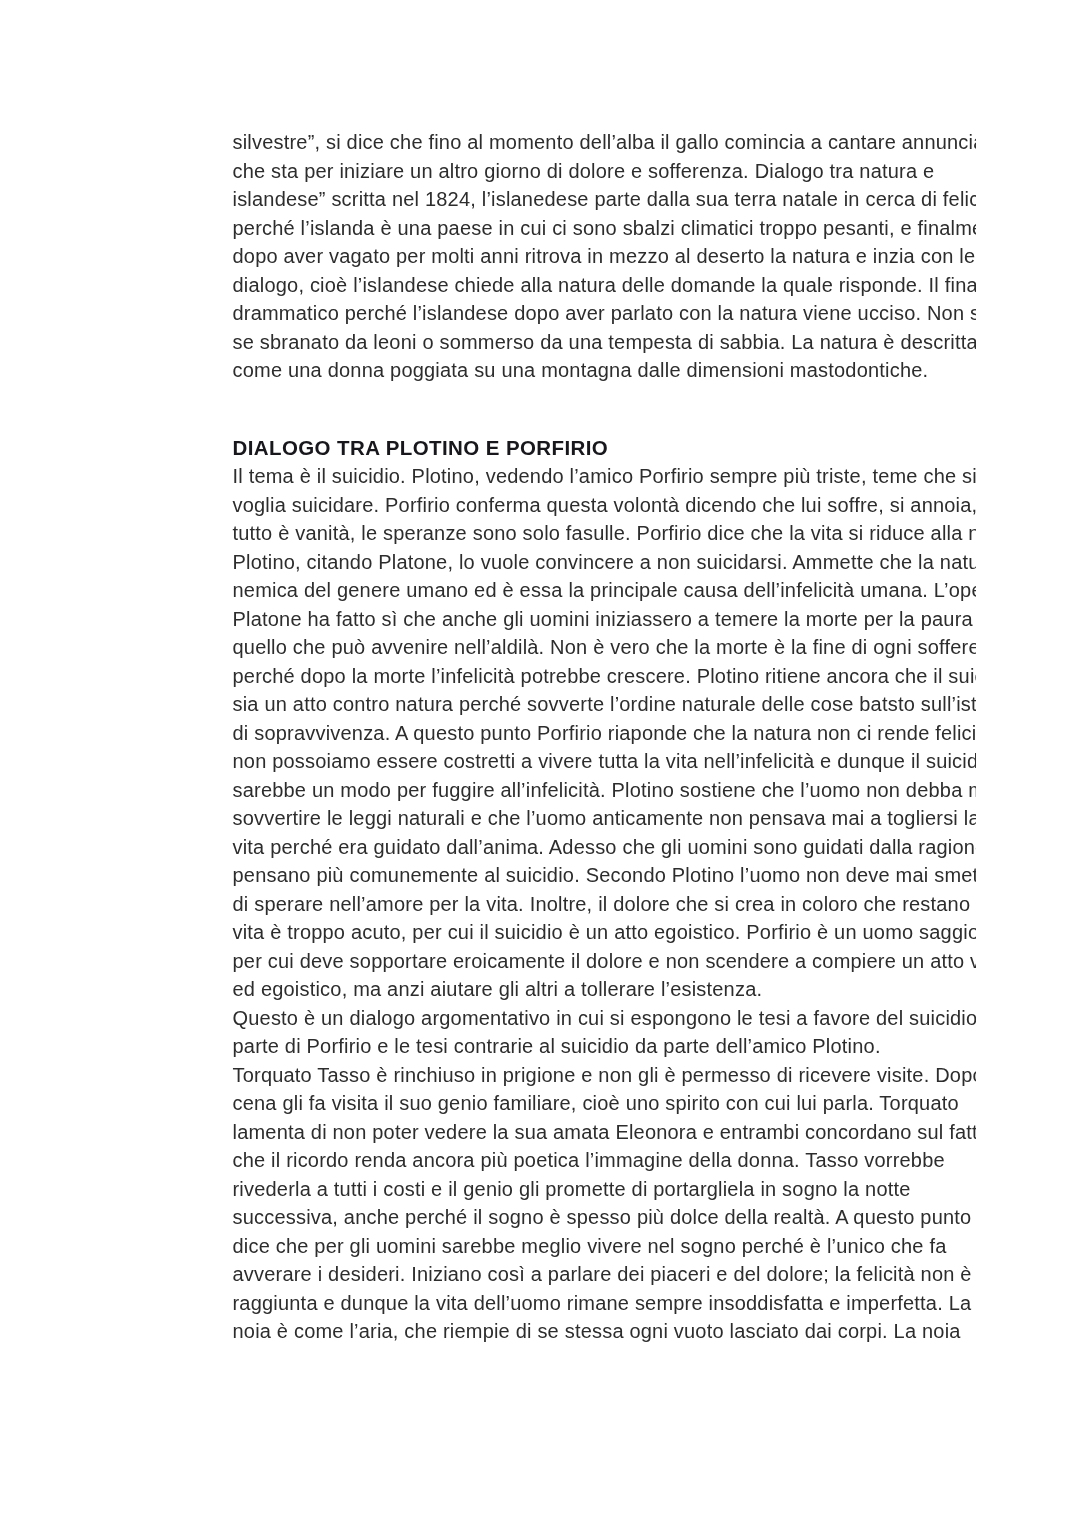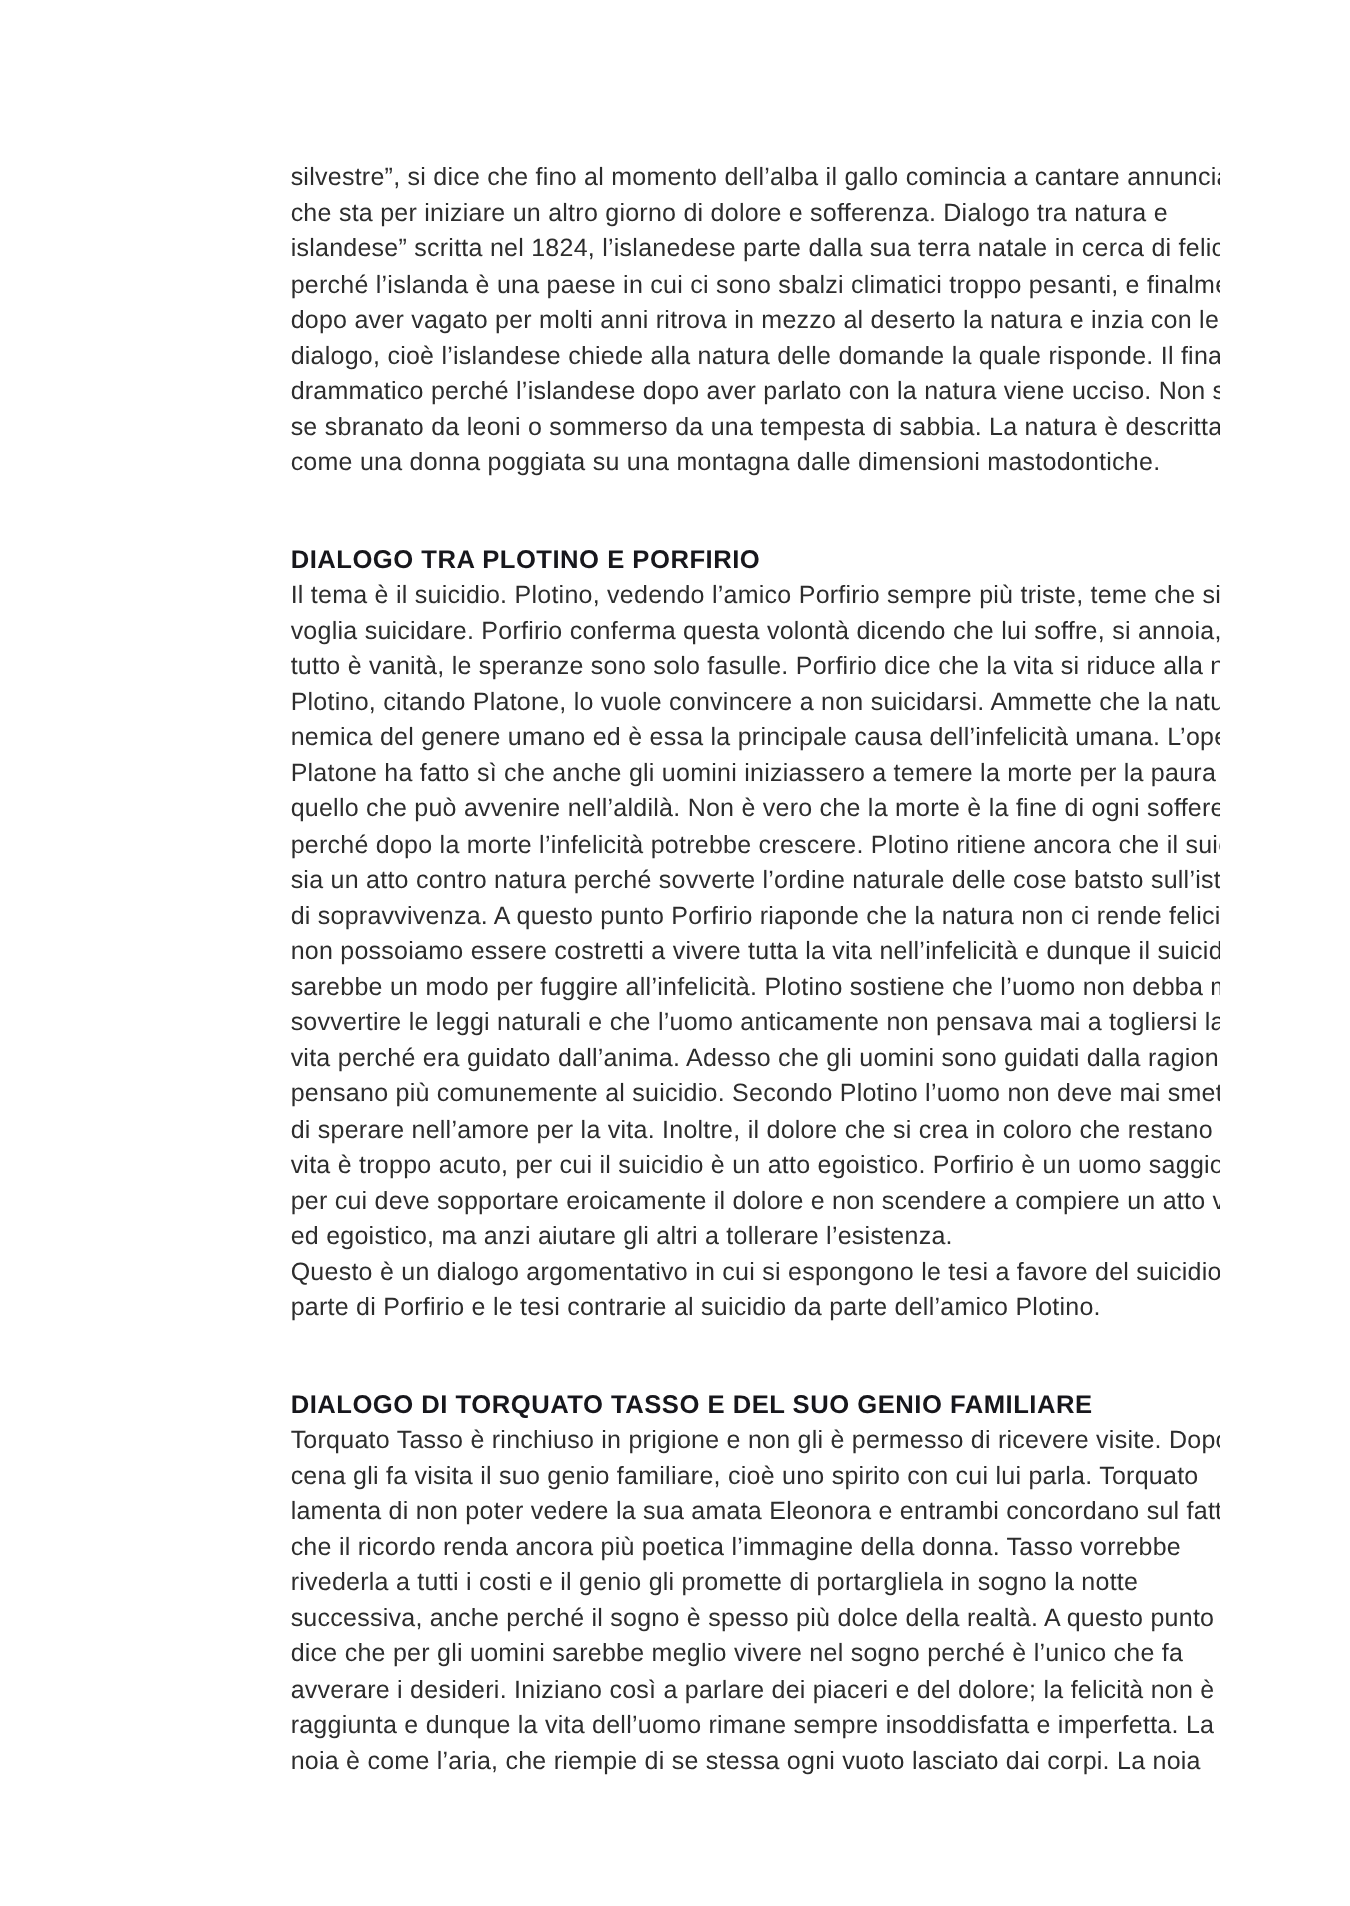--- a/index.html
+++ b/index.html
@@ -75,21 +75,20 @@
 sovvertire le leggi naturali e che l’uomo anticamente non pensava mai a togliersi la
 vita perché era guidato dall’anima. Adesso che gli uomini sono guidati dalla ragione
 pensano più comunemente al suicidio. Secondo Plotino l’uomo non deve mai smettere
 di sperare nell’amore per la vita. Inoltre, il dolore che si crea in coloro che restano in
 vita è troppo acuto, per cui il suicidio è un atto egoistico. Porfirio è un uomo saggio
 per cui deve sopportare eroicamente il dolore e non scendere a compiere un atto vile
 ed egoistico, ma anzi aiutare gli altri a tollerare l’esistenza.
 Questo è un dialogo argomentativo in cui si espongono le tesi a favore del suicidio da
 parte di Porfirio e le tesi contrarie al suicidio da parte dell’amico Plotino.</p>
 
-    <h2 class="section-heading">DIALOGO DI TORQUATO TASSO E DEL SUO GENIO FAMILIARE</h2>
 
     <p class="body-text">Torquato Tasso è rinchiuso in prigione e non gli è permesso di ricevere visite. Dopo
 cena gli fa visita il suo genio familiare, cioè uno spirito con cui lui parla. Torquato
 lamenta di non poter vedere la sua amata Eleonora e entrambi concordano sul fatto
 che il ricordo renda ancora più poetica l’immagine della donna. Tasso vorrebbe
 rivederla a tutti i costi e il genio gli promette di portargliela in sogno la notte
 successiva, anche perché il sogno è spesso più dolce della realtà. A questo punto Tasso
 dice che per gli uomini sarebbe meglio vivere nel sogno perché è l’unico che fa
 avverare i desideri. Iniziano così a parlare dei piaceri e del dolore; la felicità non è mai
 raggiunta e dunque la vita dell’uomo rimane sempre insoddisfatta e imperfetta. La

